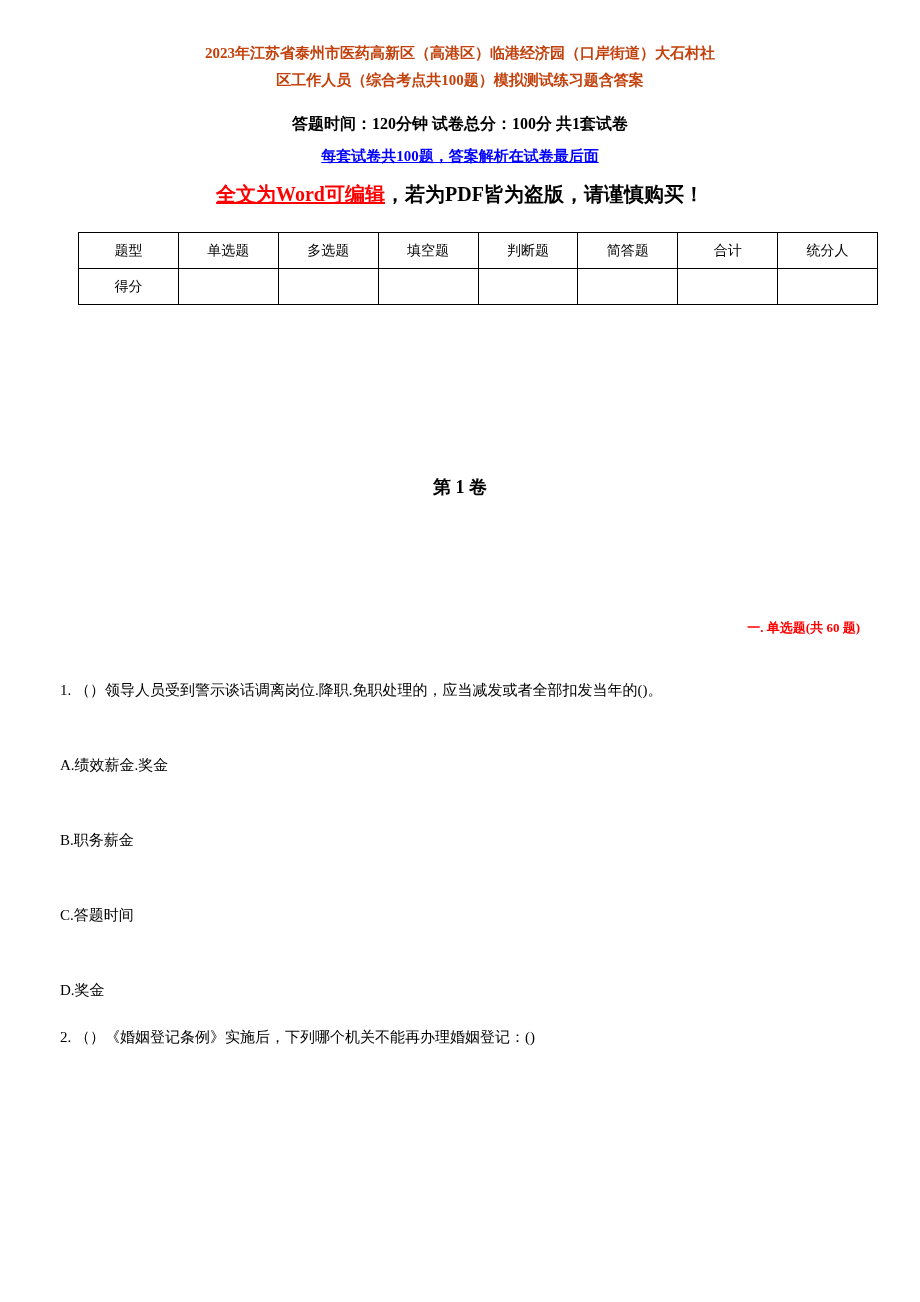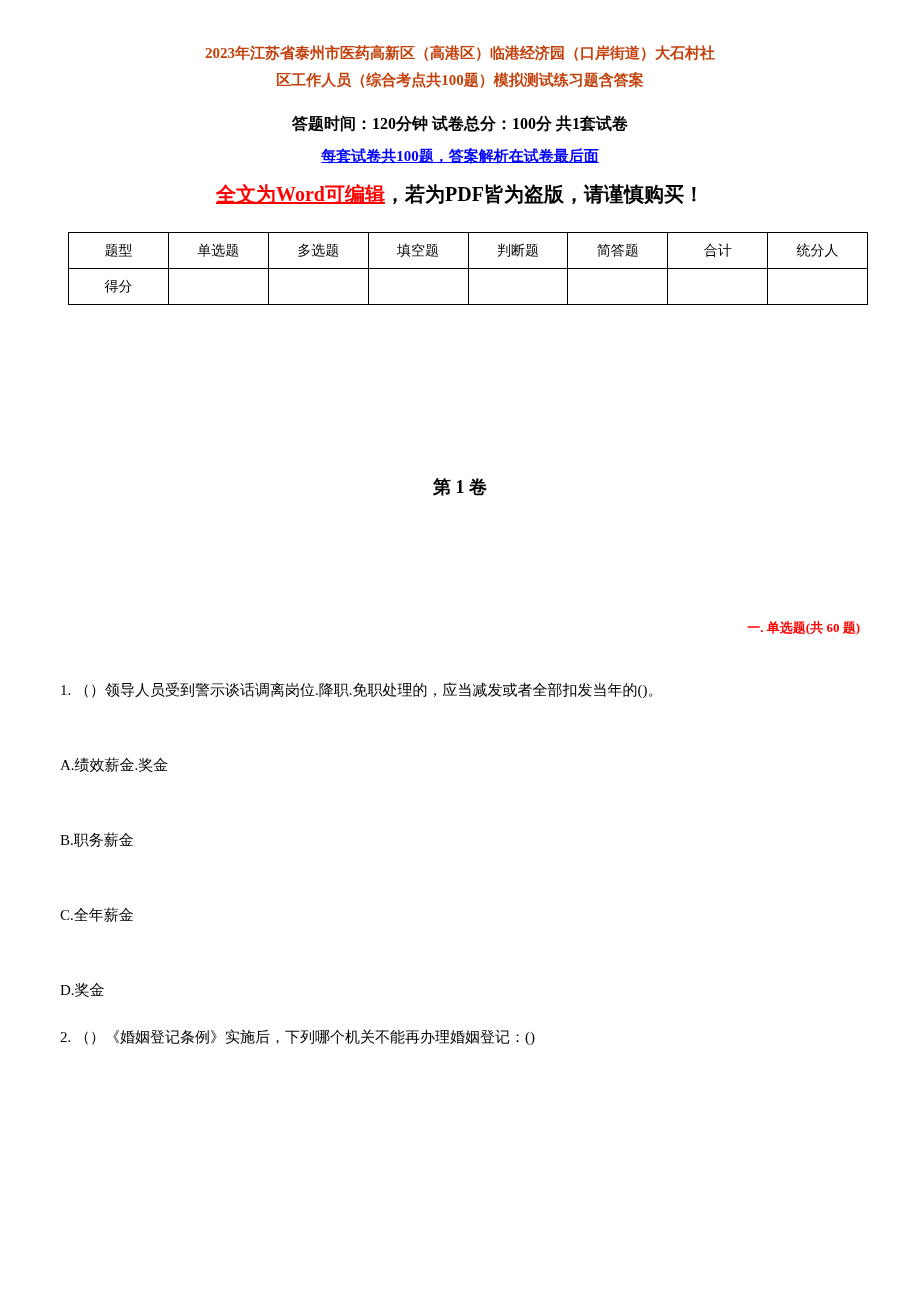--- a/index.html
+++ b/index.html
@@ -54,21 +54,21 @@
       font-weight: bold;
       text-decoration: underline;
     }
     .word-notice .bold-text {
       font-weight: bold;
       font-size: 20px;
     }
     .score-table {
       width: 100%;
       border-collapse: collapse;
-      margin: 20px 0 30px 8px;
+      margin: 20px 0 30px 18px;
       font-size: 14px;
     }
     .score-table td {
       border: 1px solid #000;
       padding: 8px 6px;
       text-align: center;
       min-width: 60px;
       height: 36px;
     }
     .section-divider {
@@ -161,21 +161,21 @@
 </div>
 
 <div style="height:20px;"></div>
 
 <div class="question">
   <div class="question-text">
     <span>1. </span><span>（）领导人员受到警示谈话调离岗位.降职.免职处理的，应当减发或者全部扣发当年的()。</span>
   </div>
   <span class="question-option">A.绩效薪金.奖金</span>
   <span class="question-option">B.职务薪金</span>
-  <span class="question-option">C.全年薪金</span>
+  <span class="question-option">C.答题时间</span>
   <span class="question-option">D.奖金</span>
 </div>
 
 <div class="question">
   <div class="question-text">
     <span>2. </span><span>（）《婚姻登记条例》实施后，下列哪个机关不能再办理婚姻登记：()</span>
   </div>
 </div>
 
 </body></html>

